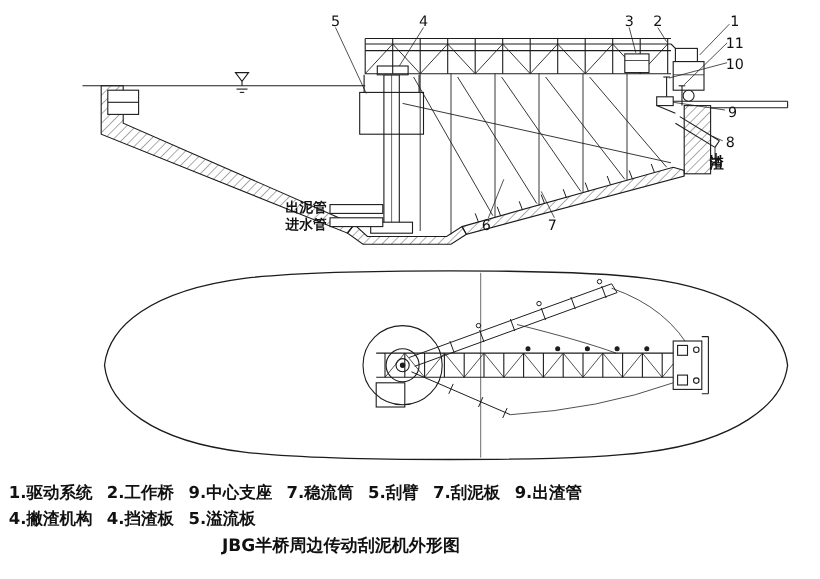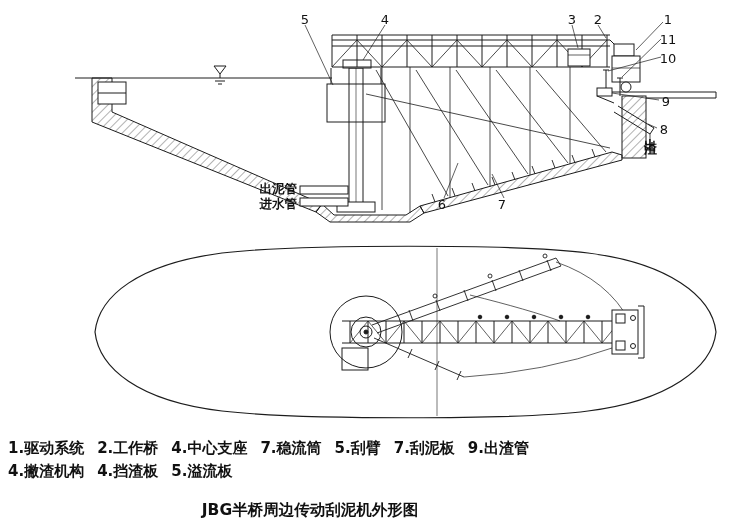--- a/index.html
+++ b/index.html
@@ -4,21 +4,21 @@
 <style>
   html,body{margin:0;padding:0;background:#ffffff;}
   body{width:745px;height:526px;overflow:hidden;font-family:"DejaVu Sans","Liberation Sans",sans-serif;color:#111;}
   .stage{position:relative;width:745px;height:526px;background:#fff;}
   .stage svg{position:absolute;left:0;top:0;display:block;}
   .vlabel{position:absolute;left:641px;top:128px;writing-mode:vertical-rl;text-orientation:upright;
           font-size:13px;font-weight:bold;letter-spacing:3px;color:#111;}
   .legend{position:absolute;left:0;top:437px;width:620px;}
   .legend-row{display:flex;flex-wrap:nowrap;gap:13px;padding-left:8px;
               font-size:15px;font-weight:bold;line-height:23px;white-space:nowrap;}
-  .legend-title{text-align:center;font-size:15.5px;font-weight:bold;line-height:24px;margin-top:15px;}
+  .legend-title{text-align:center;font-size:15.5px;font-weight:bold;line-height:24px;margin-top:1px;}
   text{fill:#111;}
 </style>
 </head>
 <body>
 
 <div class="stage">
 
 <svg width="745" height="434" viewBox="0 0 745 434">
   <defs>
     <pattern id="hatch" width="6" height="6" patternUnits="userSpaceOnUse" patternTransform="rotate(45)">
@@ -270,21 +270,21 @@
     </g>
   </g>
 </svg>
 
 <div class="vlabel">出渣</div>
 
 <div class="legend">
   <div class="legend-row">
     <span>1.驱动系统</span>
     <span>2.工作桥</span>
-    <span>4.中心支座</span>
+    <span>9.中心支座</span>
     <span>7.稳流筒</span>
     <span>5.刮臂</span>
     <span>7.刮泥板</span>
     <span>9.出渣管</span>
   </div>
   <div class="legend-row">
     <span>4.撇渣机构</span>
     <span>4.挡渣板</span>
     <span>5.溢流板</span>
   </div>

